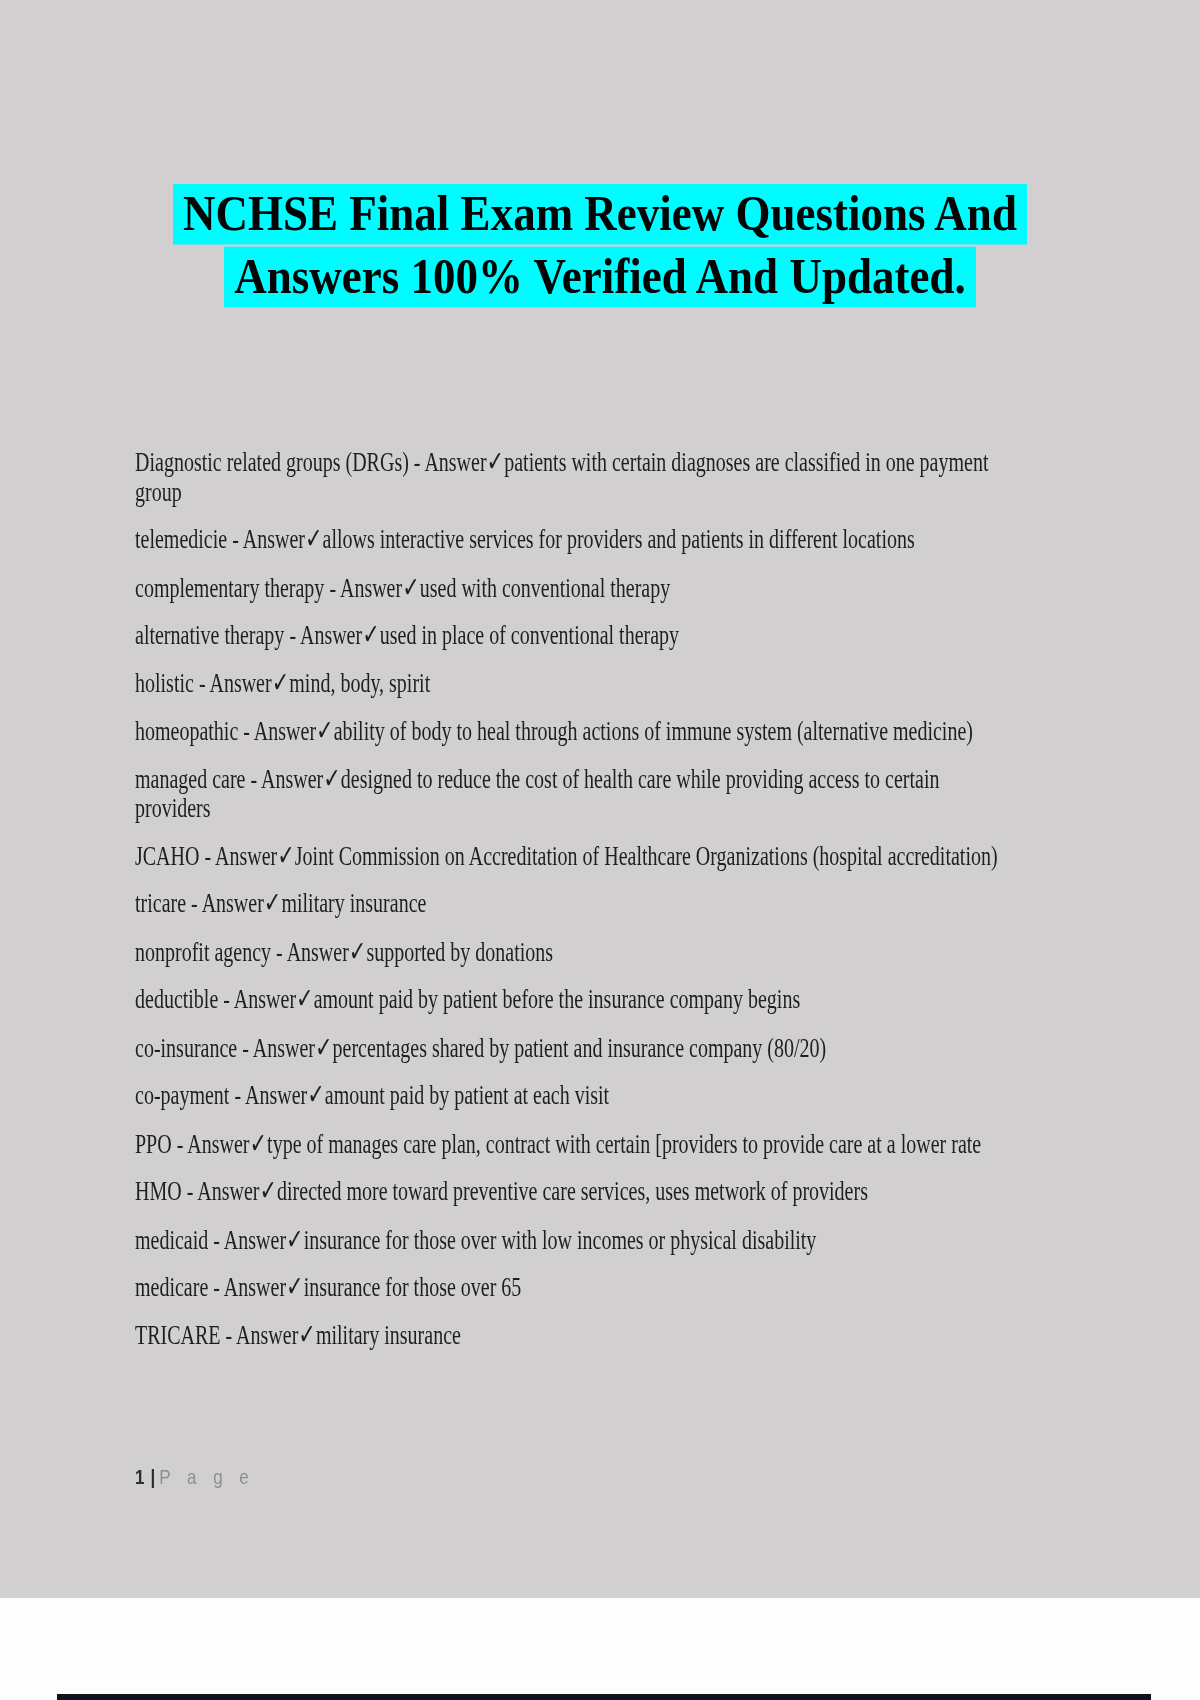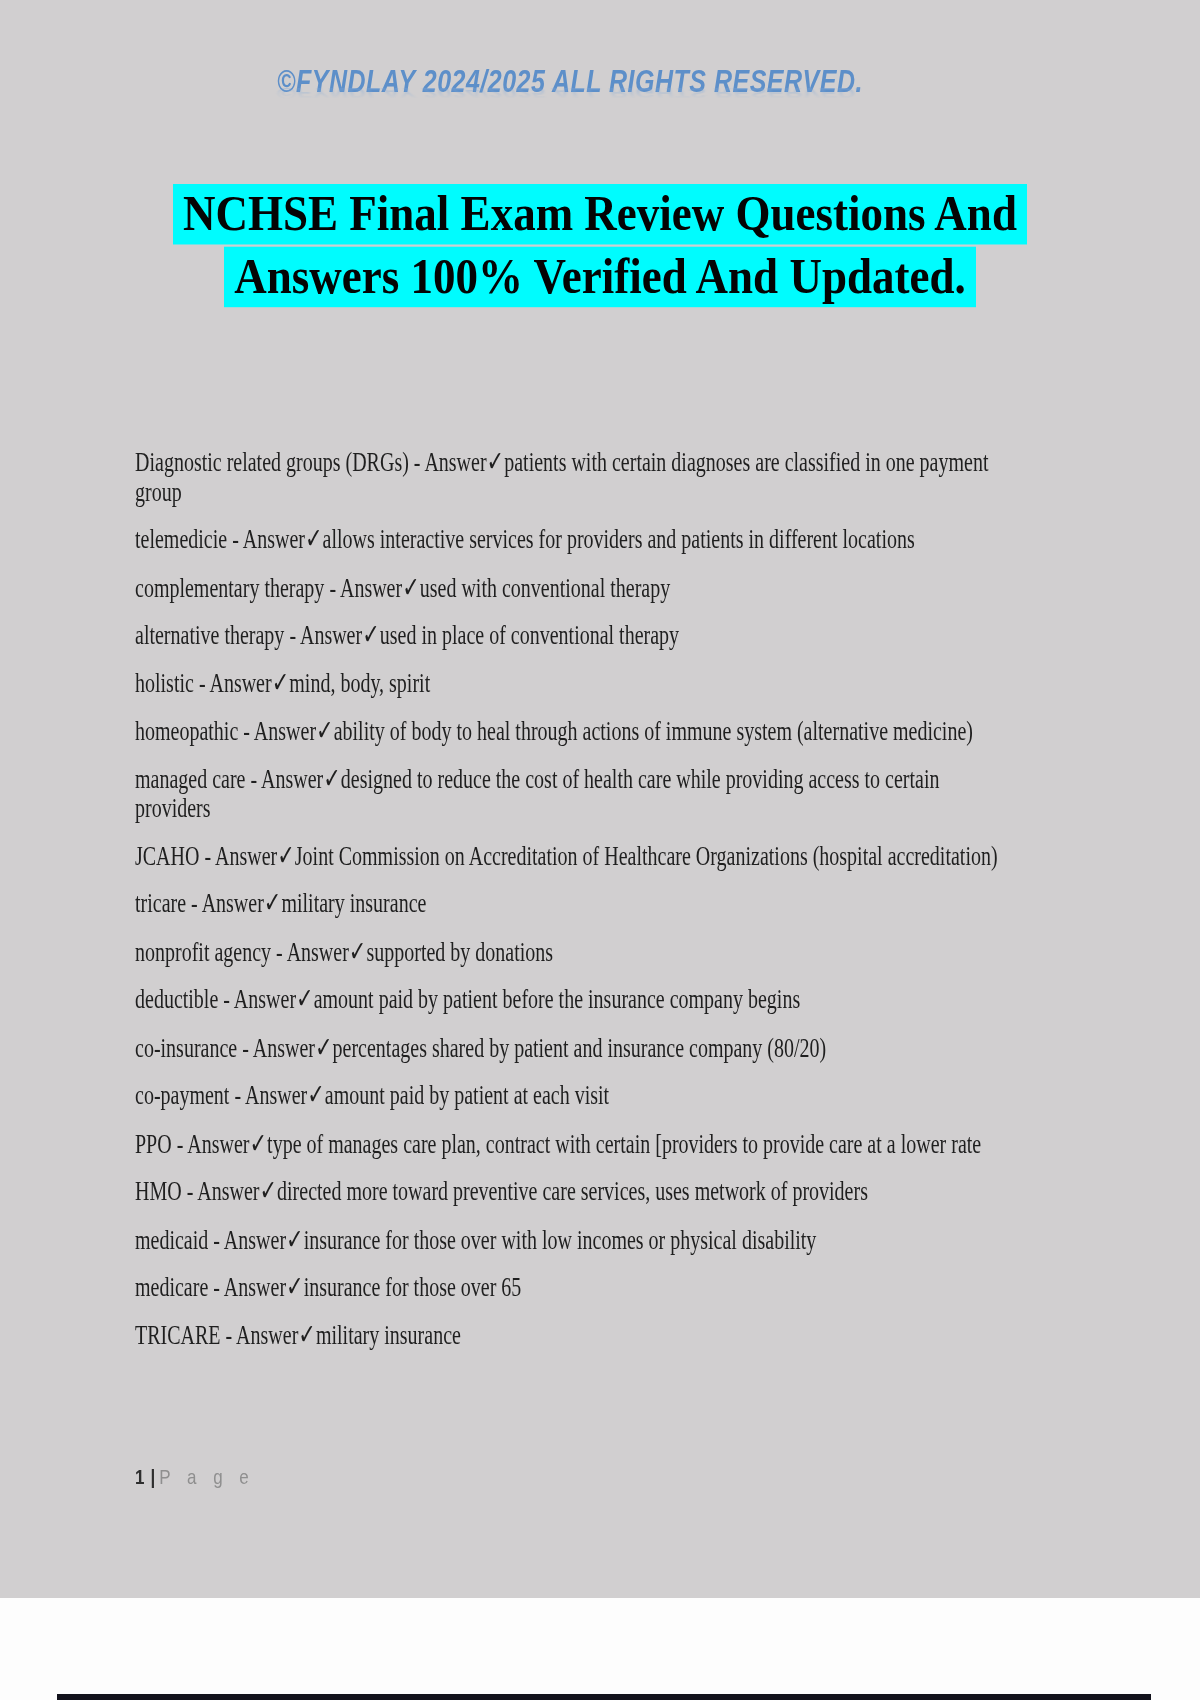--- a/index.html
+++ b/index.html
@@ -131,24 +131,20 @@
     background: #12121c;
   }
 </style>
 </head>
 <body>
 
 <div class="canvas">
 
   <div class="page" style="background: rgb(209, 207, 208);">
 
-    <div class="watermark-wrap">
-      <span class="watermark-text" style="color: rgb(93, 143, 201);">©FYNDLAY 2024/2025 ALL RIGHTS RESERVED.</span>
-      <span class="watermark-reflection" aria-hidden="true">©FYNDLAY 2024/2025 ALL RIGHTS RESERVED.</span>
-    </div>
 
     <div class="doc-title">
       <span class="title-line"><span class="hl" style="background: rgb(0, 252, 254);">NCHSE Final Exam Review Questions And</span></span>
       <span class="title-line"><span class="hl" style="background: rgb(0, 252, 254);">Answers 100% Verified And Updated.</span></span>
     </div>
 
     <div class="qa-list" style="color: rgb(31, 31, 31);">
         <p class="qa"><span class="qa-term">Diagnostic related groups (DRGs)</span><span class="qa-sep"> - Answer</span><span class="qa-check">✓</span><span class="qa-answer">patients with certain diagnoses are classified in one payment group</span></p>
         <p class="qa"><span class="qa-term">telemedicie</span><span class="qa-sep"> - Answer</span><span class="qa-check">✓</span><span class="qa-answer">allows interactive services for providers and patients in different locations</span></p>
         <p class="qa"><span class="qa-term">complementary therapy</span><span class="qa-sep"> - Answer</span><span class="qa-check">✓</span><span class="qa-answer">used with conventional therapy</span></p>

